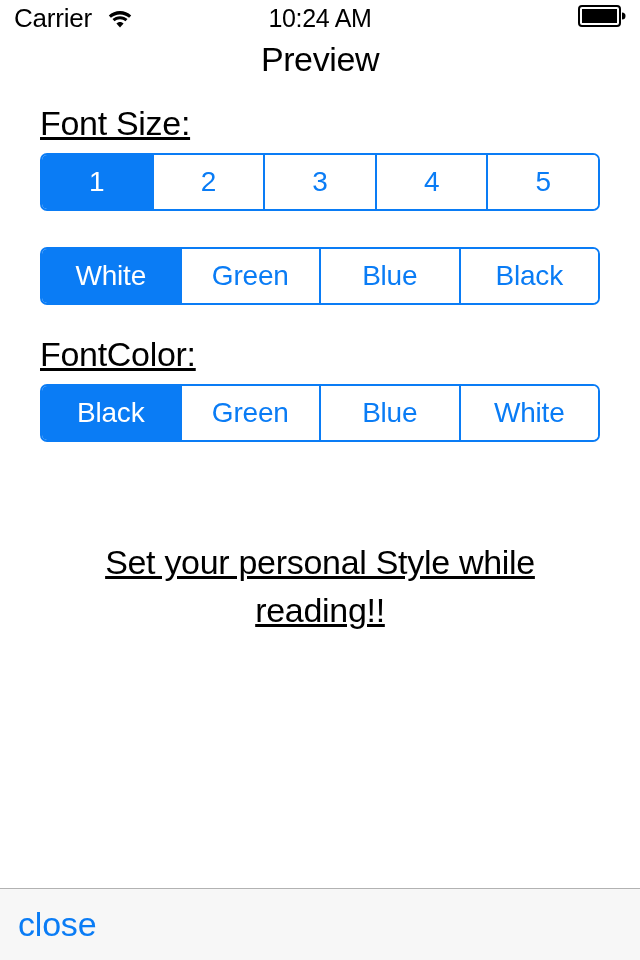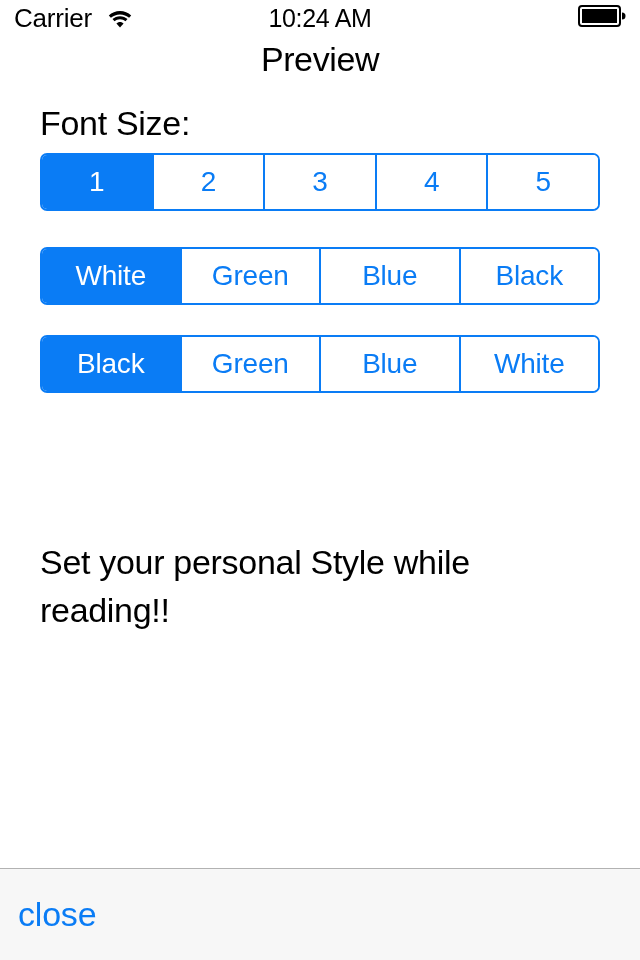--- a/index.html
+++ b/index.html
@@ -88,20 +88,21 @@
     left: 0;
     width: 640px;
   }
 
   .field-label {
     font-size: 34px;
     color: #000;
     margin: 0 1px 10px 40px;
     line-height: 1.15;
     letter-spacing: -0.3px;
+    text-decoration: underline;
   }
 
   .segmented {
     width: 560px;
     margin: 0 0 0 40px;
     height: 58px;
     display: flex;
     border: 2px solid #0a7cf5;
     border-radius: 7px;
     overflow: hidden;
@@ -132,35 +133,36 @@
 
   .spacer-a { height: 36px; }
   .spacer-b { height: 30px; }
 
   
   .preview-text {
     position: absolute;
     top: 538px;
     left: 40px;
     width: 560px;
-    text-align: left;
+    text-align: center;
     font-size: 34px;
     color: #000000;
     background: transparent;
     line-height: 1.42;
     letter-spacing: -0.3px;
+    text-decoration: underline;
   }
 
   
   .toolbar {
     position: absolute;
     left: 0;
     bottom: 0;
     width: 640px;
-    height: 92px;
+    height: 72px;
     background: #f7f7f7;
     border-top: 1px solid #b2b2b2;
     box-sizing: border-box;
     display: flex;
     align-items: center;
   }
   .close-button {
     font-size: 34px;
     color: #0a7cf5;
     margin-left: 18px;
@@ -217,20 +219,21 @@
 
   <div class="segmented">
     <div class="segment selected">White</div>
     <div class="segment">Green</div>
     <div class="segment">Blue</div>
     <div class="segment">Black</div>
   </div>
 
   <div class="spacer-b"></div>
 
+  <div class="field-label">FontColor:</div>
   <div class="segmented">
     <div class="segment selected">Black</div>
     <div class="segment">Green</div>
     <div class="segment">Blue</div>
     <div class="segment">White</div>
   </div>
 
 </div>
 
 <div class="preview-text">Set your personal Style while reading!!</div>

